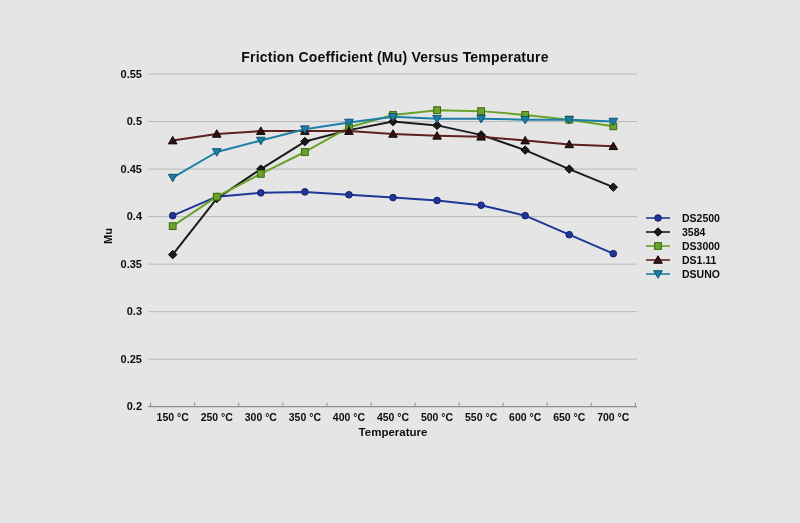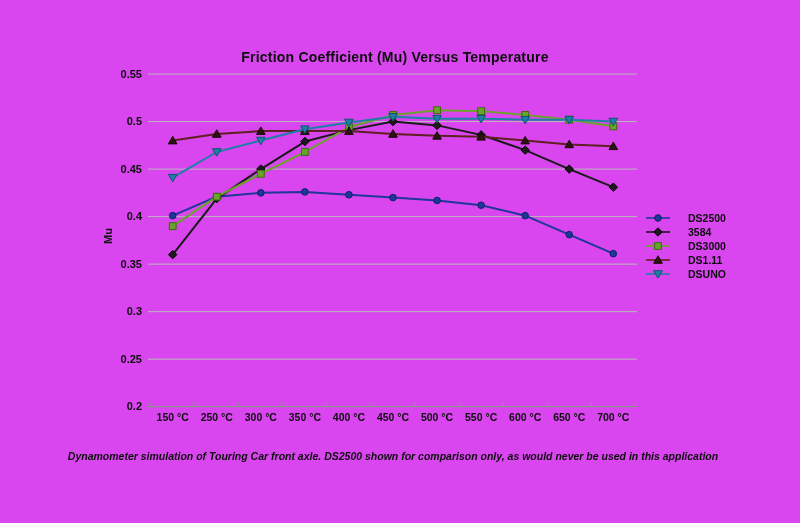--- a/index.html
+++ b/index.html
@@ -1,30 +1,30 @@
 <!DOCTYPE html>
 <html><head>
 <meta charset="utf-8">
 <style>
   html,body{margin:0;padding:0;background:#fff;}
-  .canvas{position:relative;width:800px;height:523px;background:#d946ef;overflow:hidden;
+  .canvas{position:relative;width:800px;height:523px;background:#e5e5e5;overflow:hidden;
           font-family:"Liberation Sans",sans-serif;color:#111;}
   .chart-title{position:absolute;top:49px;left:0;width:790px;text-align:center;
                font-size:14px;font-weight:bold;color:#0d0d0d;letter-spacing:.2px;}
   .y-axis-title{position:absolute;left:100px;top:230px;font-size:11px;font-weight:bold;
                 transform:rotate(-90deg);transform-origin:center;}
   .x-axis-title{position:absolute;top:426px;left:0;width:786px;text-align:center;
                 font-size:11.5px;font-weight:bold;}
   .caption{position:absolute;top:450px;left:0;width:786px;text-align:center;
            font-size:10.5px;font-weight:bold;font-style:italic;color:#0d0d0d;}
   #plot{position:absolute;left:0;top:0;}
   #plot text.ytick{font-size:11px;font-weight:bold;fill:#0d0d0d;font-family:"Liberation Sans",sans-serif;}
   #plot text.xtick{font-size:10.5px;font-weight:bold;fill:#0d0d0d;font-family:"Liberation Sans",sans-serif;}
   .legend{position:absolute;left:646px;top:211px;}
-  .legend-item{display:flex;align-items:center;gap:18px;height:14px;}
+  .legend-item{display:flex;align-items:center;gap:12px;height:14px;}
   .legend-label{font-size:10.5px;font-weight:bold;color:#0d0d0d;}
 </style>
 </head>
 <body>
 
 <div class="canvas">
   <div class="chart-title">Friction Coefficient (Mu) Versus Temperature</div>
   <div class="y-axis-title">Mu</div>
   <svg id="plot" width="800" height="523">
       <line x1="148" x2="637" y1="74.05999999999995" y2="74.05999999999995" stroke="#b9b9b9" stroke-width="1"></line>
@@ -120,20 +120,21 @@
       <path d="M256.52 137.288L265.12 137.288L260.82 144.788Z" fill="#1d7ea6" stroke="#0f546f" stroke-width="1"></path>
       <path d="M300.58 125.8832L309.18 125.8832L304.88 133.3832Z" fill="#1d7ea6" stroke="#0f546f" stroke-width="1"></path>
       <path d="M344.64 119.23039999999999L353.24 119.23039999999999L348.94 126.73039999999999Z" fill="#1d7ea6" stroke="#0f546f" stroke-width="1"></path>
       <path d="M388.7 113.52799999999998L397.3 113.52799999999998L393 121.02799999999998Z" fill="#1d7ea6" stroke="#0f546f" stroke-width="1"></path>
       <path d="M432.76 115.42879999999998L441.36 115.42879999999998L437.06 122.92879999999998Z" fill="#1d7ea6" stroke="#0f546f" stroke-width="1"></path>
       <path d="M476.82 115.42879999999998L485.42 115.42879999999998L481.12 122.92879999999998Z" fill="#1d7ea6" stroke="#0f546f" stroke-width="1"></path>
       <path d="M520.8800000000001 116.37919999999998L529.48 116.37919999999998L525.1800000000001 123.87919999999998Z" fill="#1d7ea6" stroke="#0f546f" stroke-width="1"></path>
       <path d="M564.94 116.37919999999998L573.54 116.37919999999998L569.24 123.87919999999998Z" fill="#1d7ea6" stroke="#0f546f" stroke-width="1"></path>
       <path d="M609 118.27999999999999L617.5999999999999 118.27999999999999L613.3 125.77999999999999Z" fill="#1d7ea6" stroke="#0f546f" stroke-width="1"></path>
     </svg>
+  <div class="x-axis-title">Temperature</div>
   <div class="legend" id="legend">
       <div class="legend-item">
         <svg width="24" height="10">
           <line x1="0" x2="24" y1="5" y2="5" stroke="#1e3799" stroke-width="1.6"></line>
           <circle cx="12" cy="5" r="3.3" fill="#1e3799" stroke="#101f66" stroke-width="1"></circle>
         </svg>
         <span class="legend-label">DS2500</span>
       </div>
       <div class="legend-item">
         <svg width="24" height="10">
@@ -157,14 +158,13 @@
         <span class="legend-label">DS1.11</span>
       </div>
       <div class="legend-item">
         <svg width="24" height="10">
           <line x1="0" x2="24" y1="5" y2="5" stroke="#1d7ea6" stroke-width="1.6"></line>
           <path d="M7.7 1.7000000000000002L16.3 1.7000000000000002L12 9.2Z" fill="#1d7ea6" stroke="#0f546f" stroke-width="1"></path>
         </svg>
         <span class="legend-label">DSUNO</span>
       </div>
     </div>
-  <div class="caption">Dynamometer simulation of Touring Car front axle. DS2500 shown for comparison only, as would never be used in this application</div>
 </div>
 
 </body></html>

